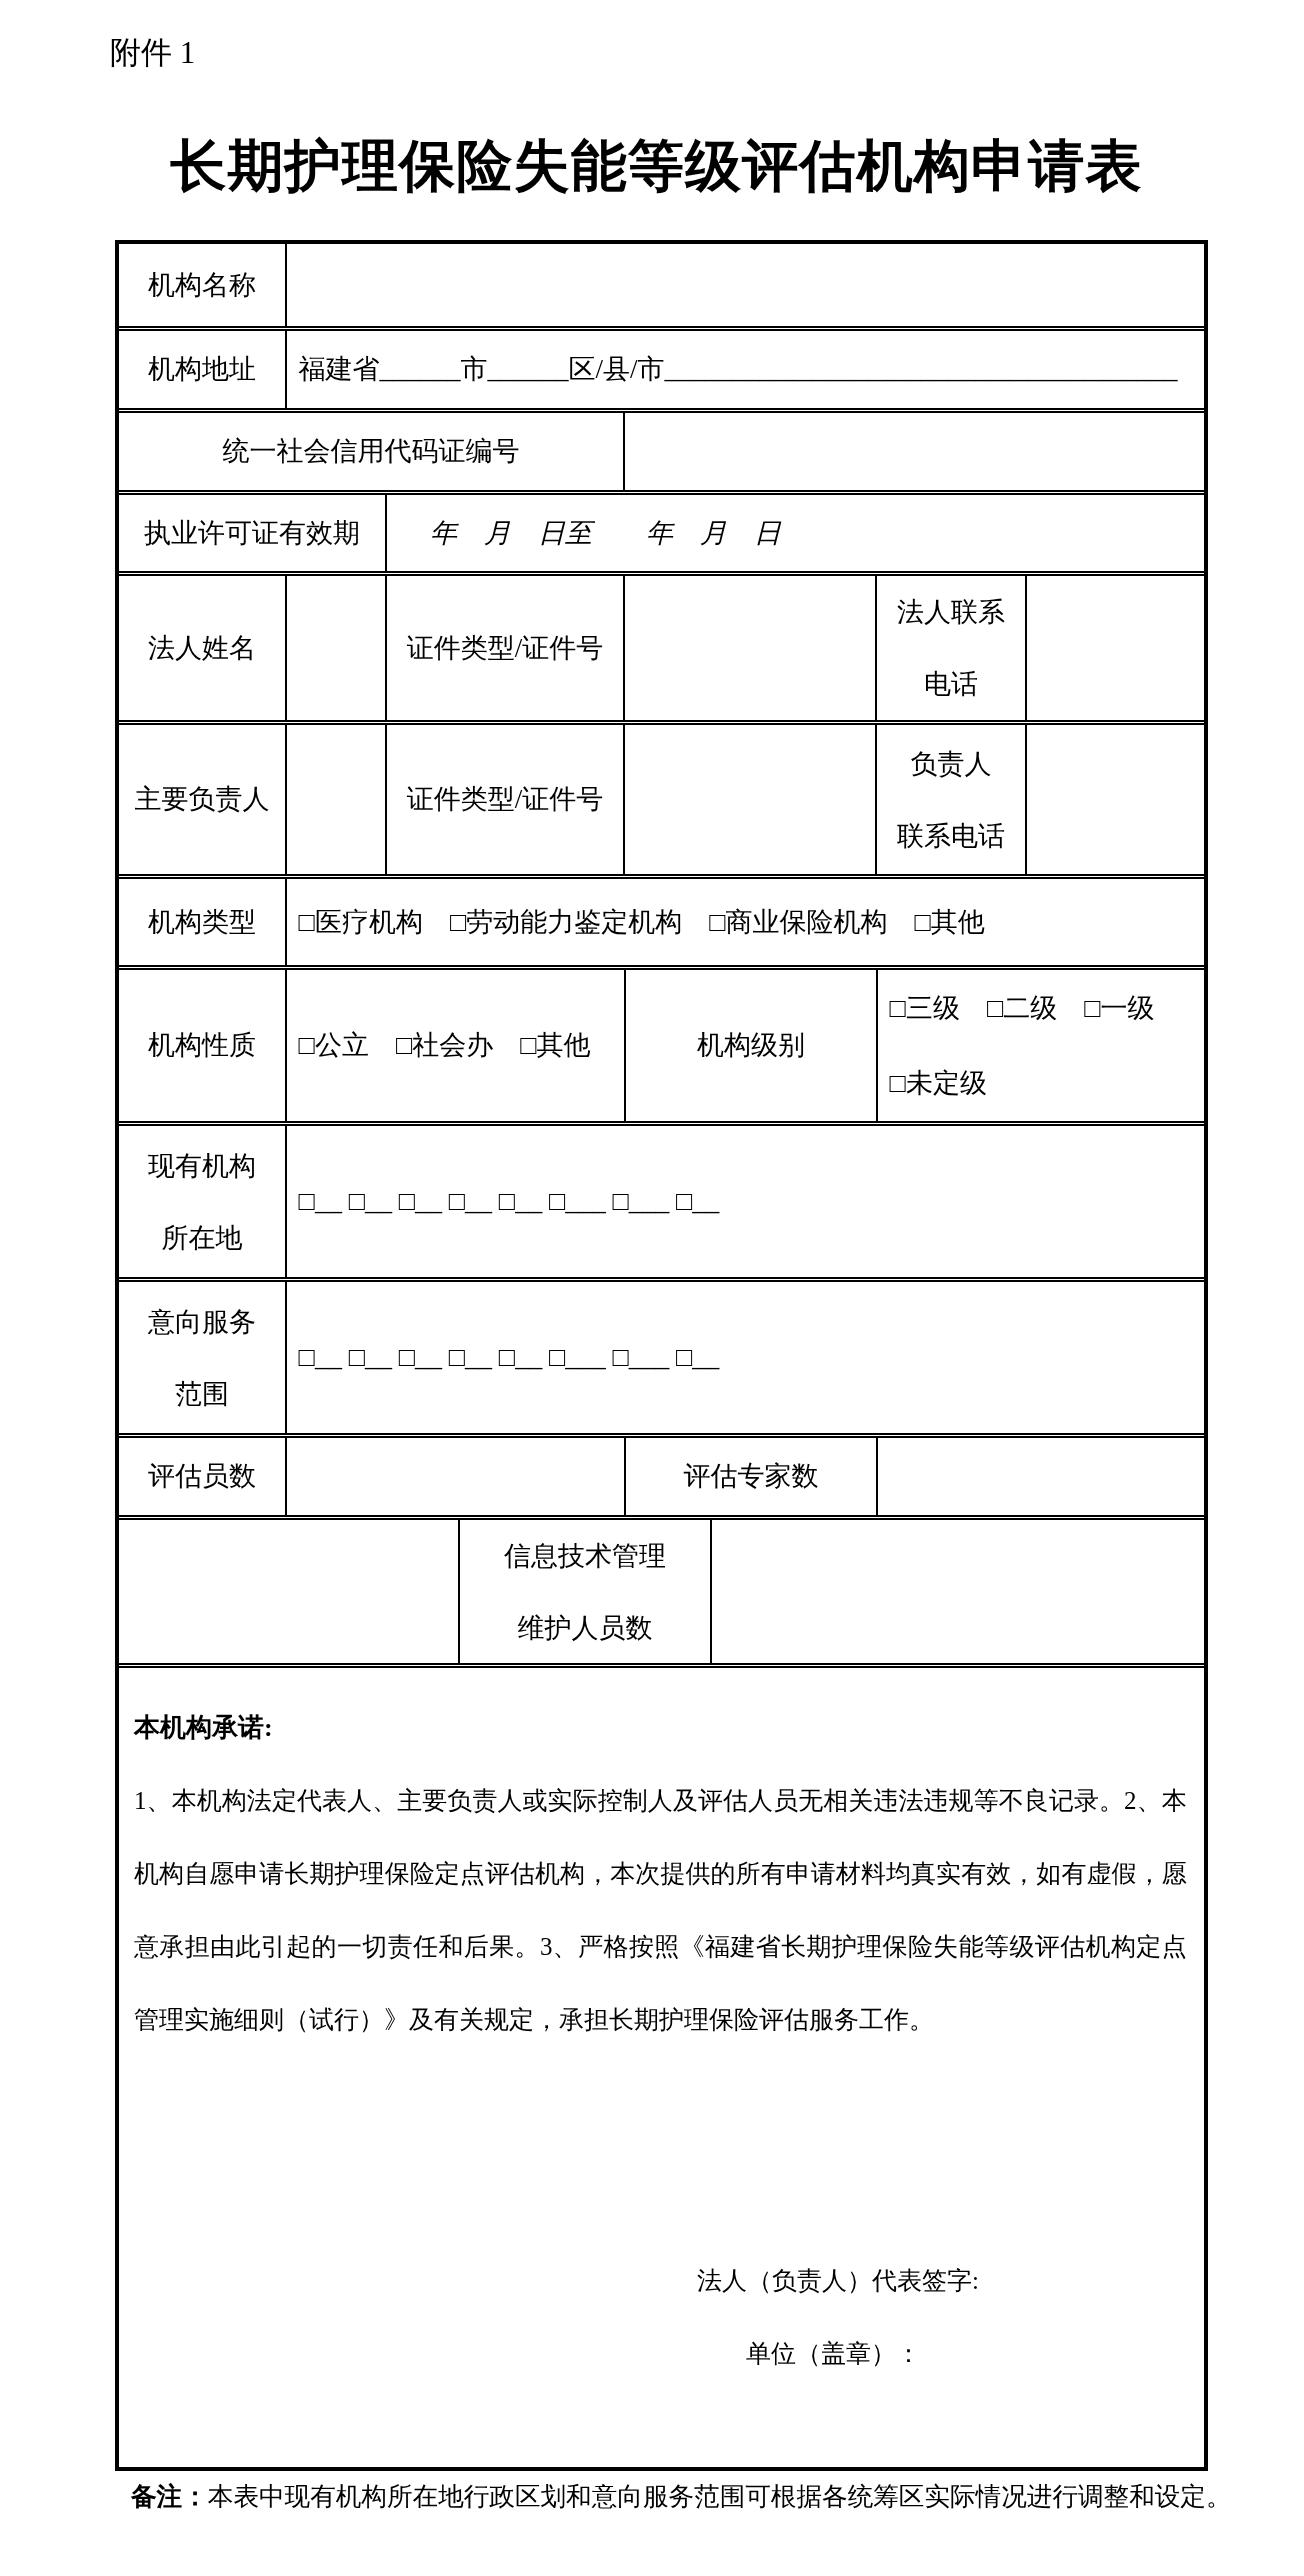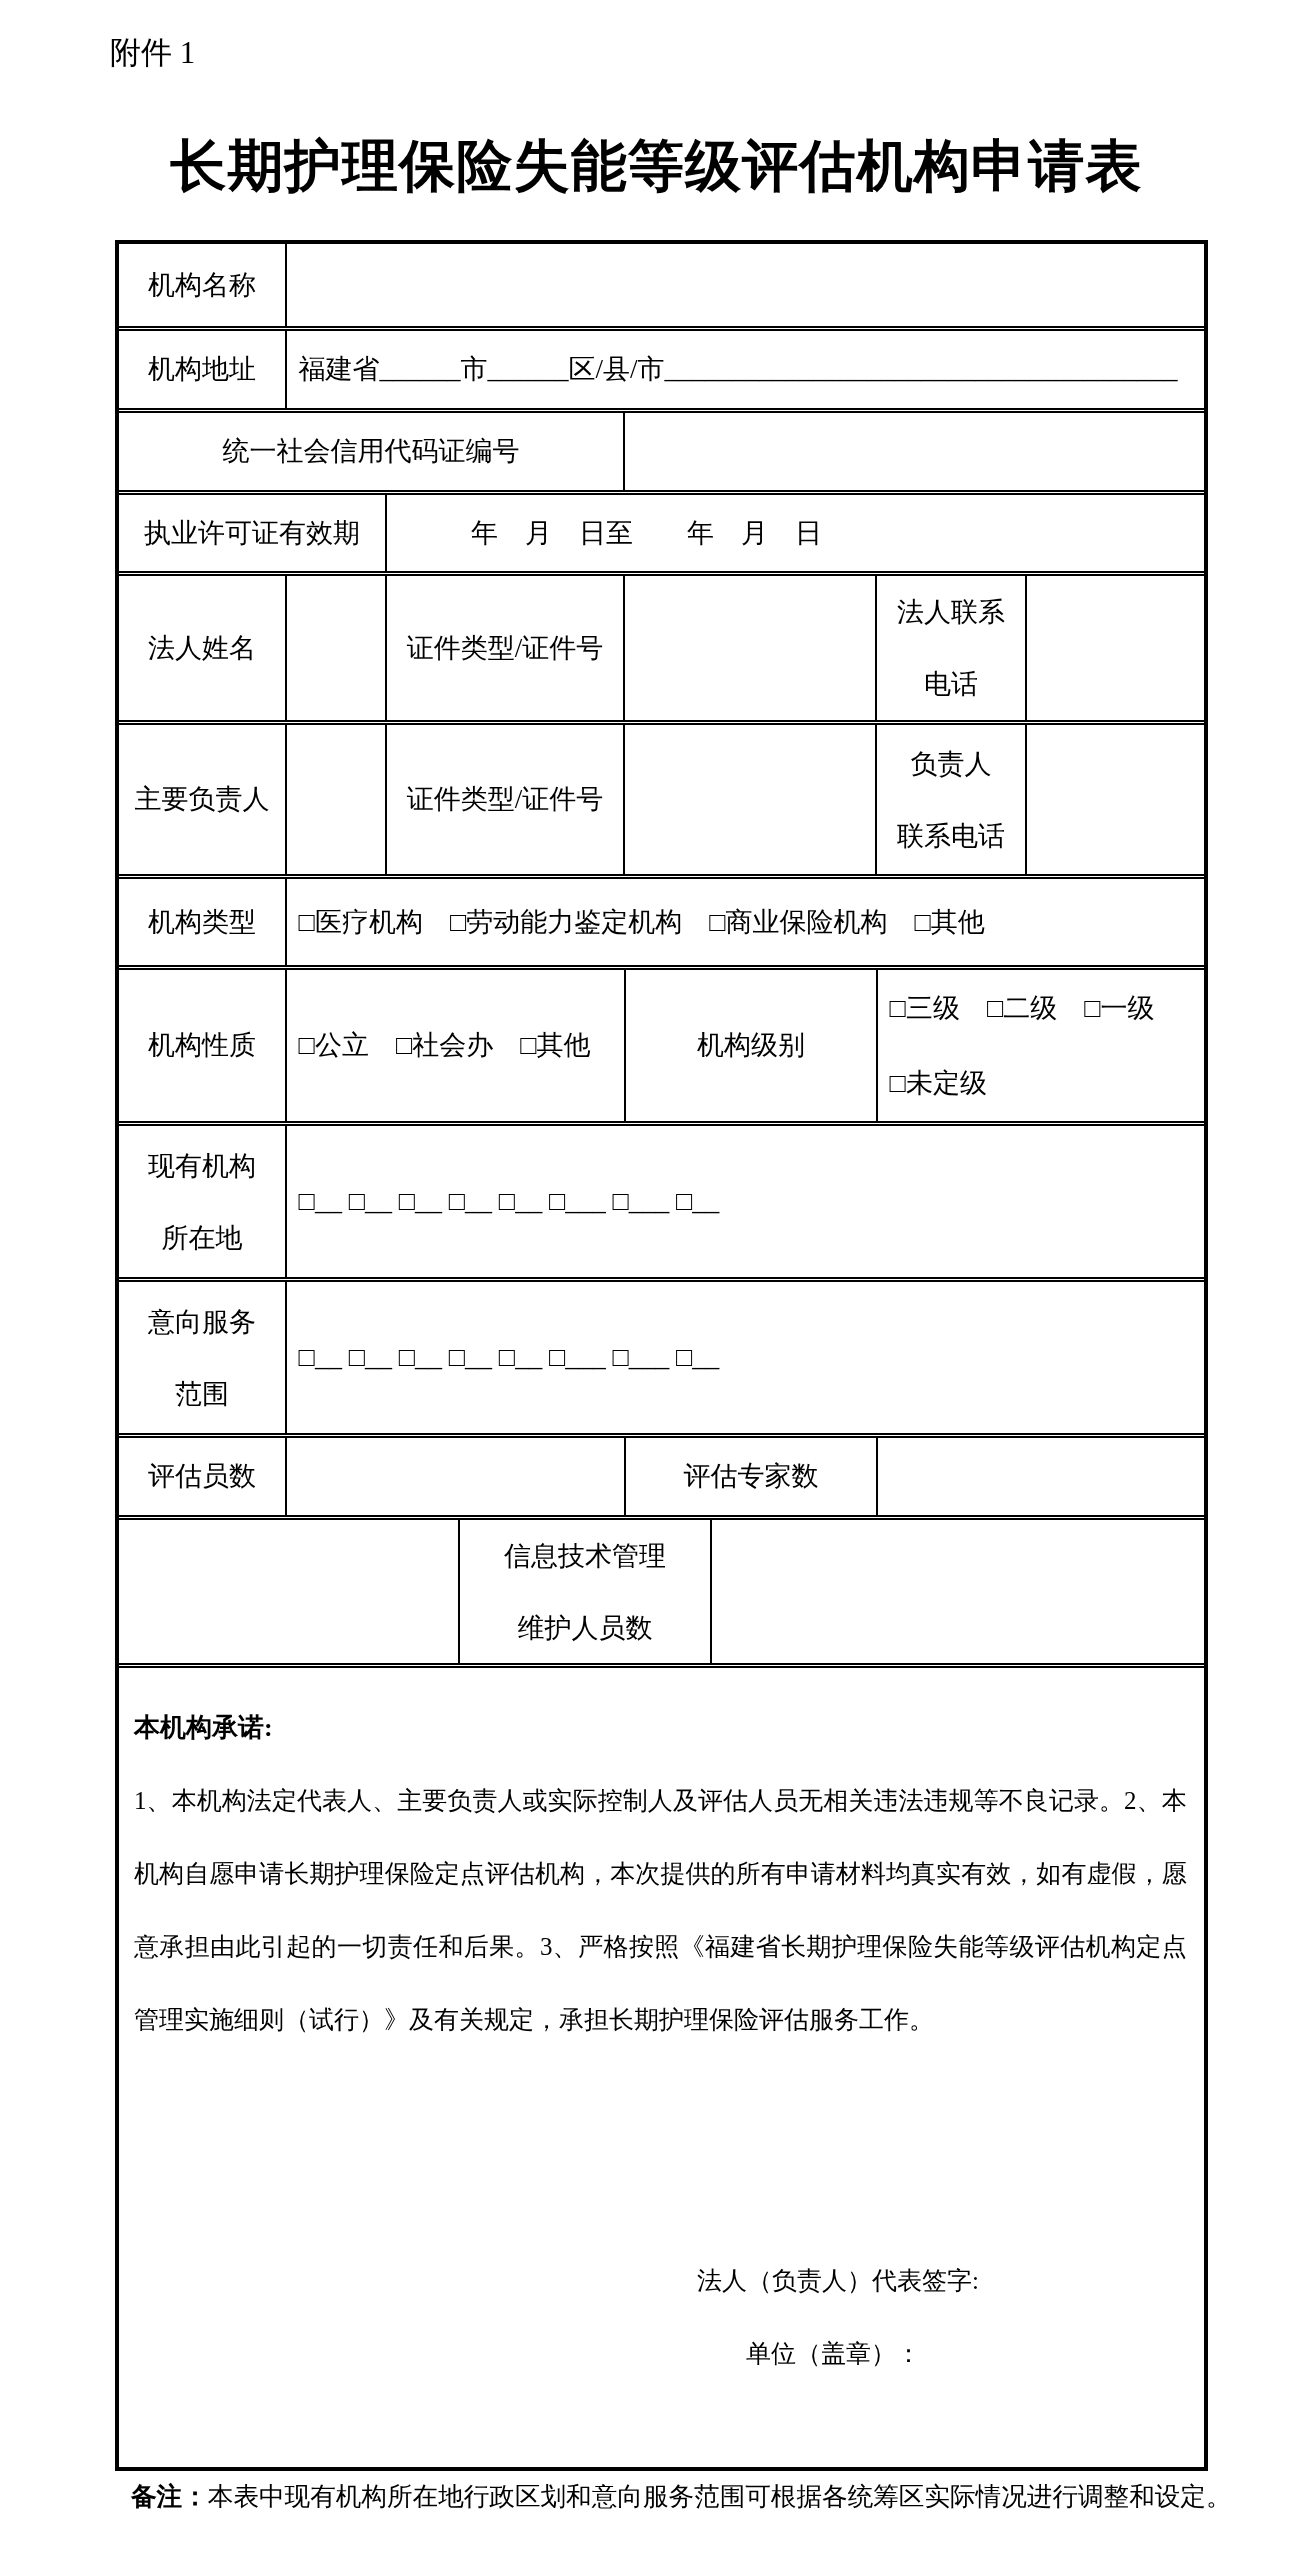--- a/index.html
+++ b/index.html
@@ -31,21 +31,21 @@
     text-align:center; font-size:27px; line-height:1.35;
     overflow:hidden;
   }
   .cell:first-child { border-left:none; }
   .w1{width:166px} .w2{width:100px} .w3{width:238px} .w4{width:252px}
   .w5{width:150px} .w6{width:178px}
   .w12{width:266px} .w123{width:504px} .w23{width:339px} .w456{width:580px}
   .w3456{width:818px} .w56{width:328px} .w23456{width:919px} .wfull{width:1084px}
   .left { justify-content:flex-start; text-align:right; }
   .pad20 { padding-left:11.6px; }
-  .pad178 { padding-left:84px; }
+  .pad178 { padding-left:43px;font-style:italic; }
   .twoline { flex-direction:column; }
   .twoline div { line-height:72px; }
   .optlines { flex-direction:column; align-items:flex-start; padding-left:11.6px; text-align:left; }
   .optlines div { line-height:75px; }
   .commit {
     display:block; text-align:left;
     padding:23px 16.3px 0 15px; font-size:25px;
   }
   .commit-heading { font-weight:bold; font-size:26px; line-height:73px; }
   .commit-body { line-height:73px; text-align:justify; }

